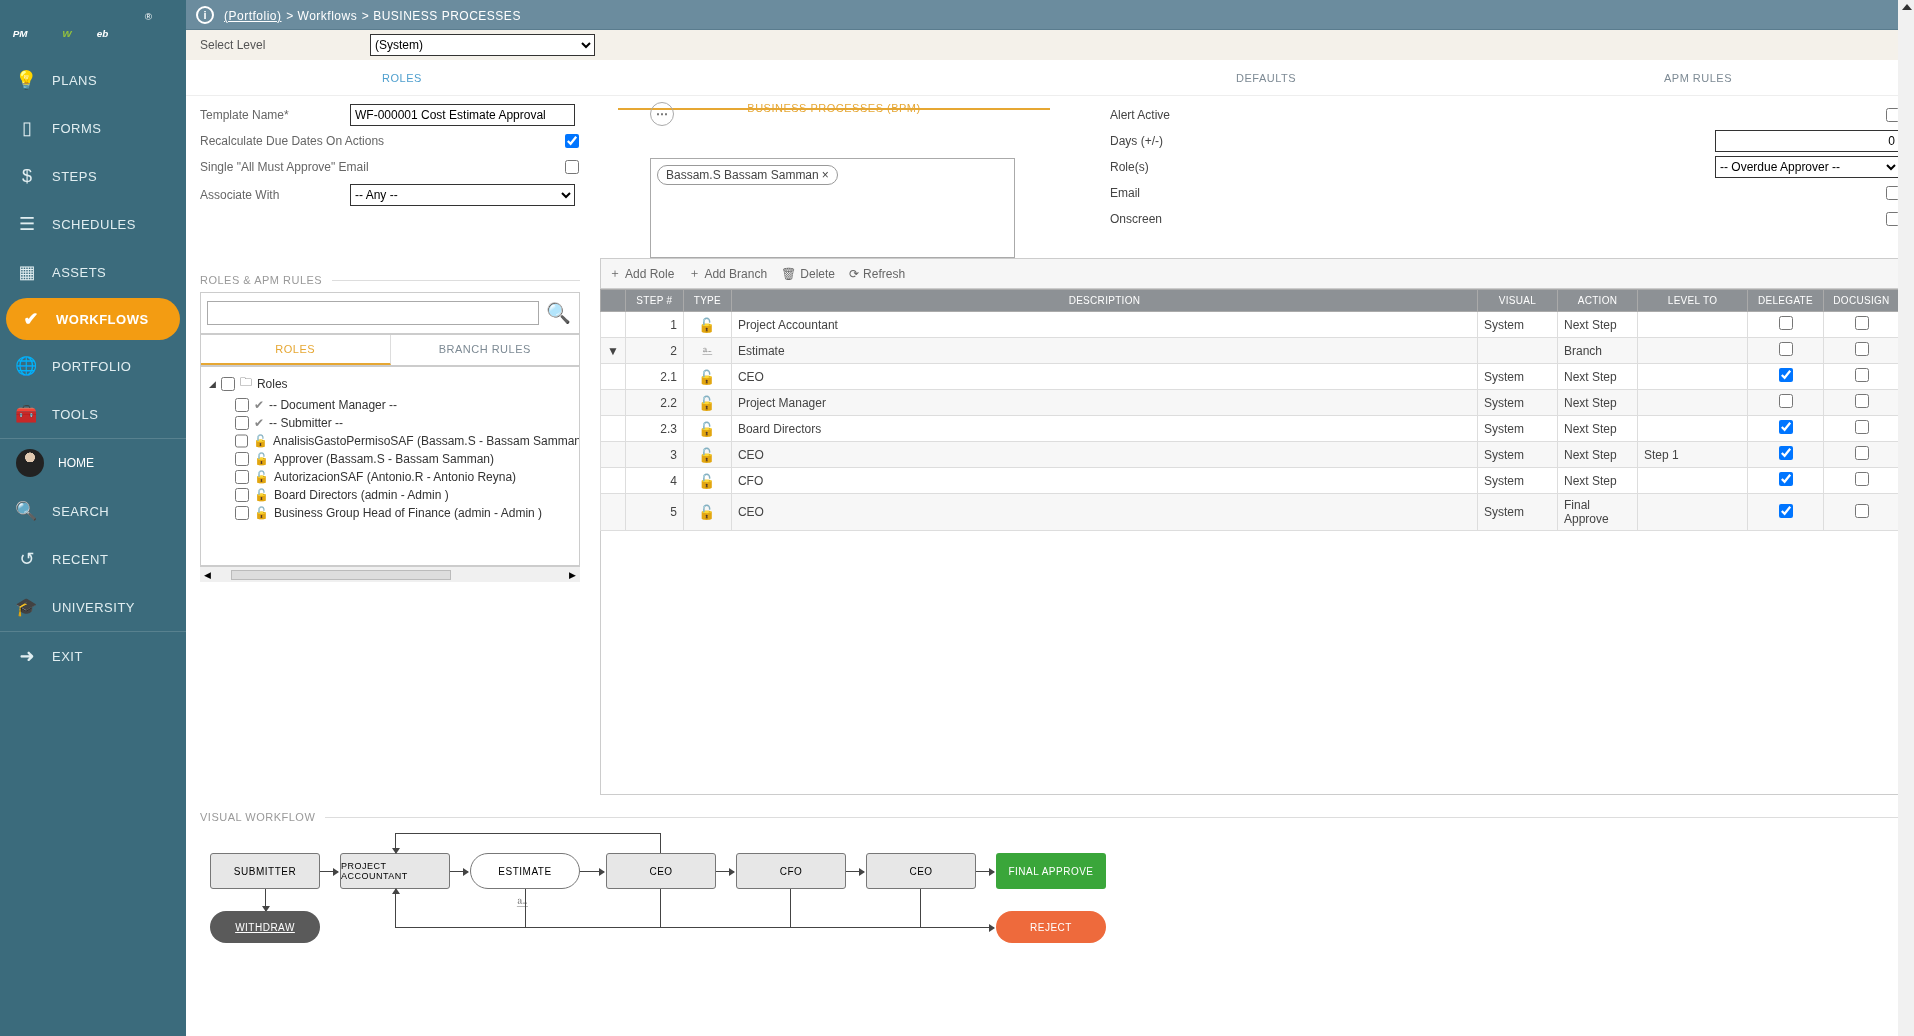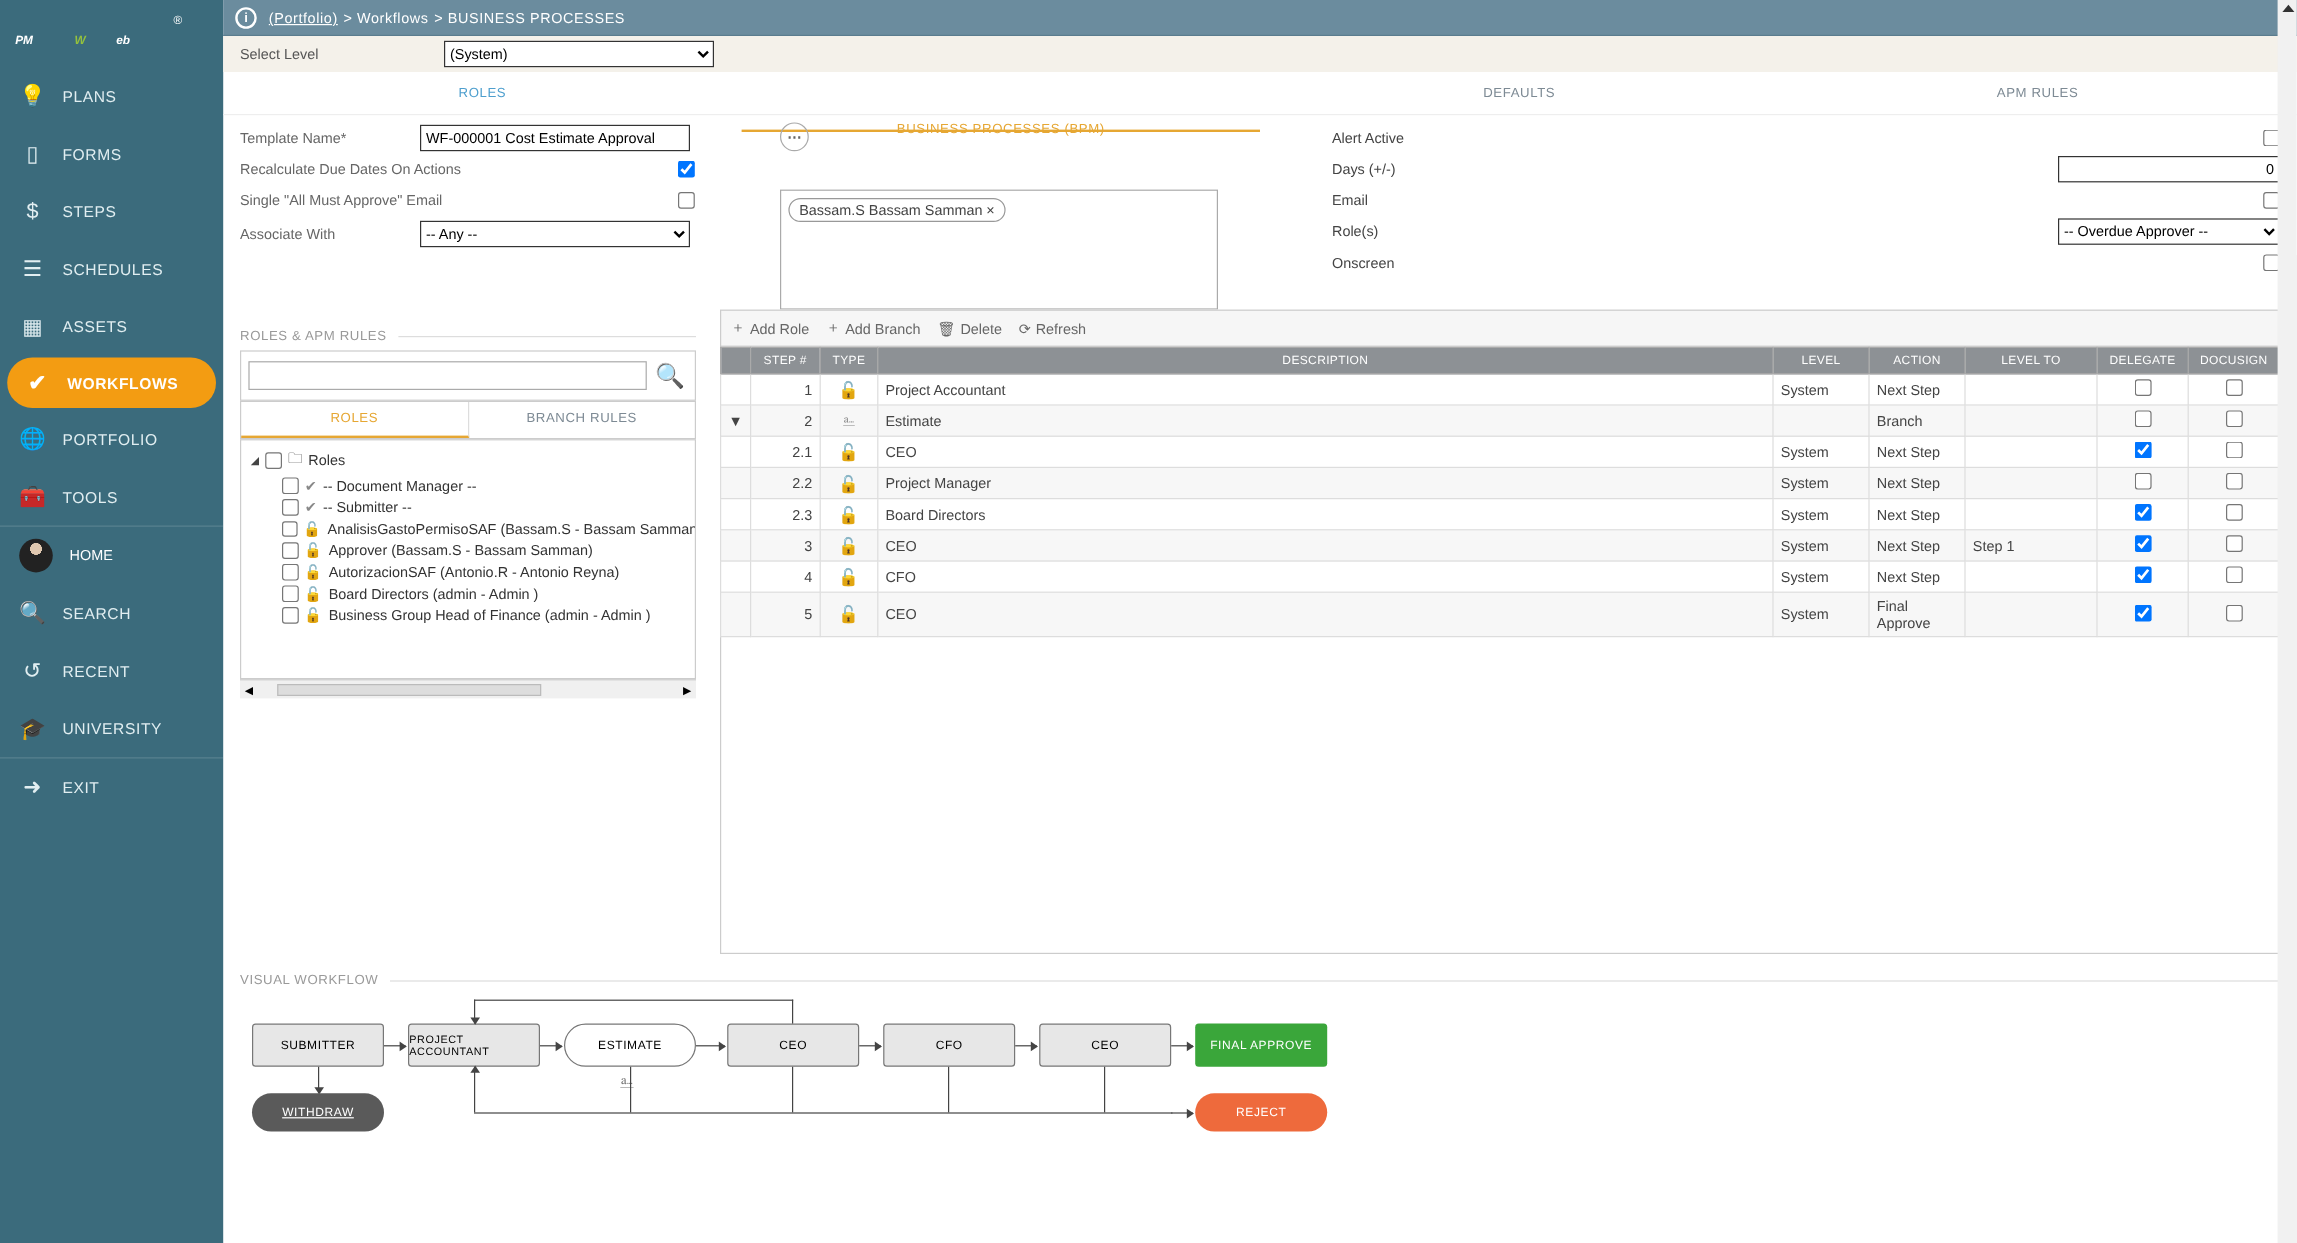--- a/index.html
+++ b/index.html
@@ -234,26 +234,26 @@
       <div class="col-right">
         <div class="right-row">
             <label>Alert Active</label>
             <input type="checkbox" class="chk" style="">
           </div>
         <div class="right-row">
             <label>Days (+/-)</label>
             <input class="num-input" value="0" style="">
           </div>
         <div class="right-row">
+            <label>Role(s)</label>
+            <select class="role-sel"><option>-- Overdue Approver --</option></select>
+          </div>
+        <div class="right-row">
             <label>Email</label>
             <input type="checkbox" class="chk" style="">
-          </div>
-        <div class="right-row">
-            <label>Role(s)</label>
-            <select class="role-sel"><option>-- Overdue Approver --</option></select>
           </div>
         <div class="right-row">
             <label>Onscreen</label>
             <input type="checkbox" class="chk" style="">
           </div>
       </div>
     </div>
 
     <div class="two-col">
       <div class="panel-left">
@@ -339,21 +339,21 @@
               <span>Refresh</span>
             </div>
         </div>
         <table class="steps-table">
           <thead>
               <tr>
             <th class="exp-col"></th>
             <th class="step-col">STEP #</th>
             <th class="type-col">TYPE</th>
             <th>DESCRIPTION</th>
-            <th class="level-col">LEVEL</th>
+            <th class="level-col">VISUAL</th>
             <th class="action-col">ACTION</th>
             <th class="return-col">LEVEL TO</th>
             <th class="delegate-col">DELEGATE</th>
             <th class="docu-col">DOCUSIGN</th>
           </tr>
             </thead>
           <tbody id="steps-body">
               <tr>
     <td class="exp-col center"></td>
     <td class="step-col right">1</td>

